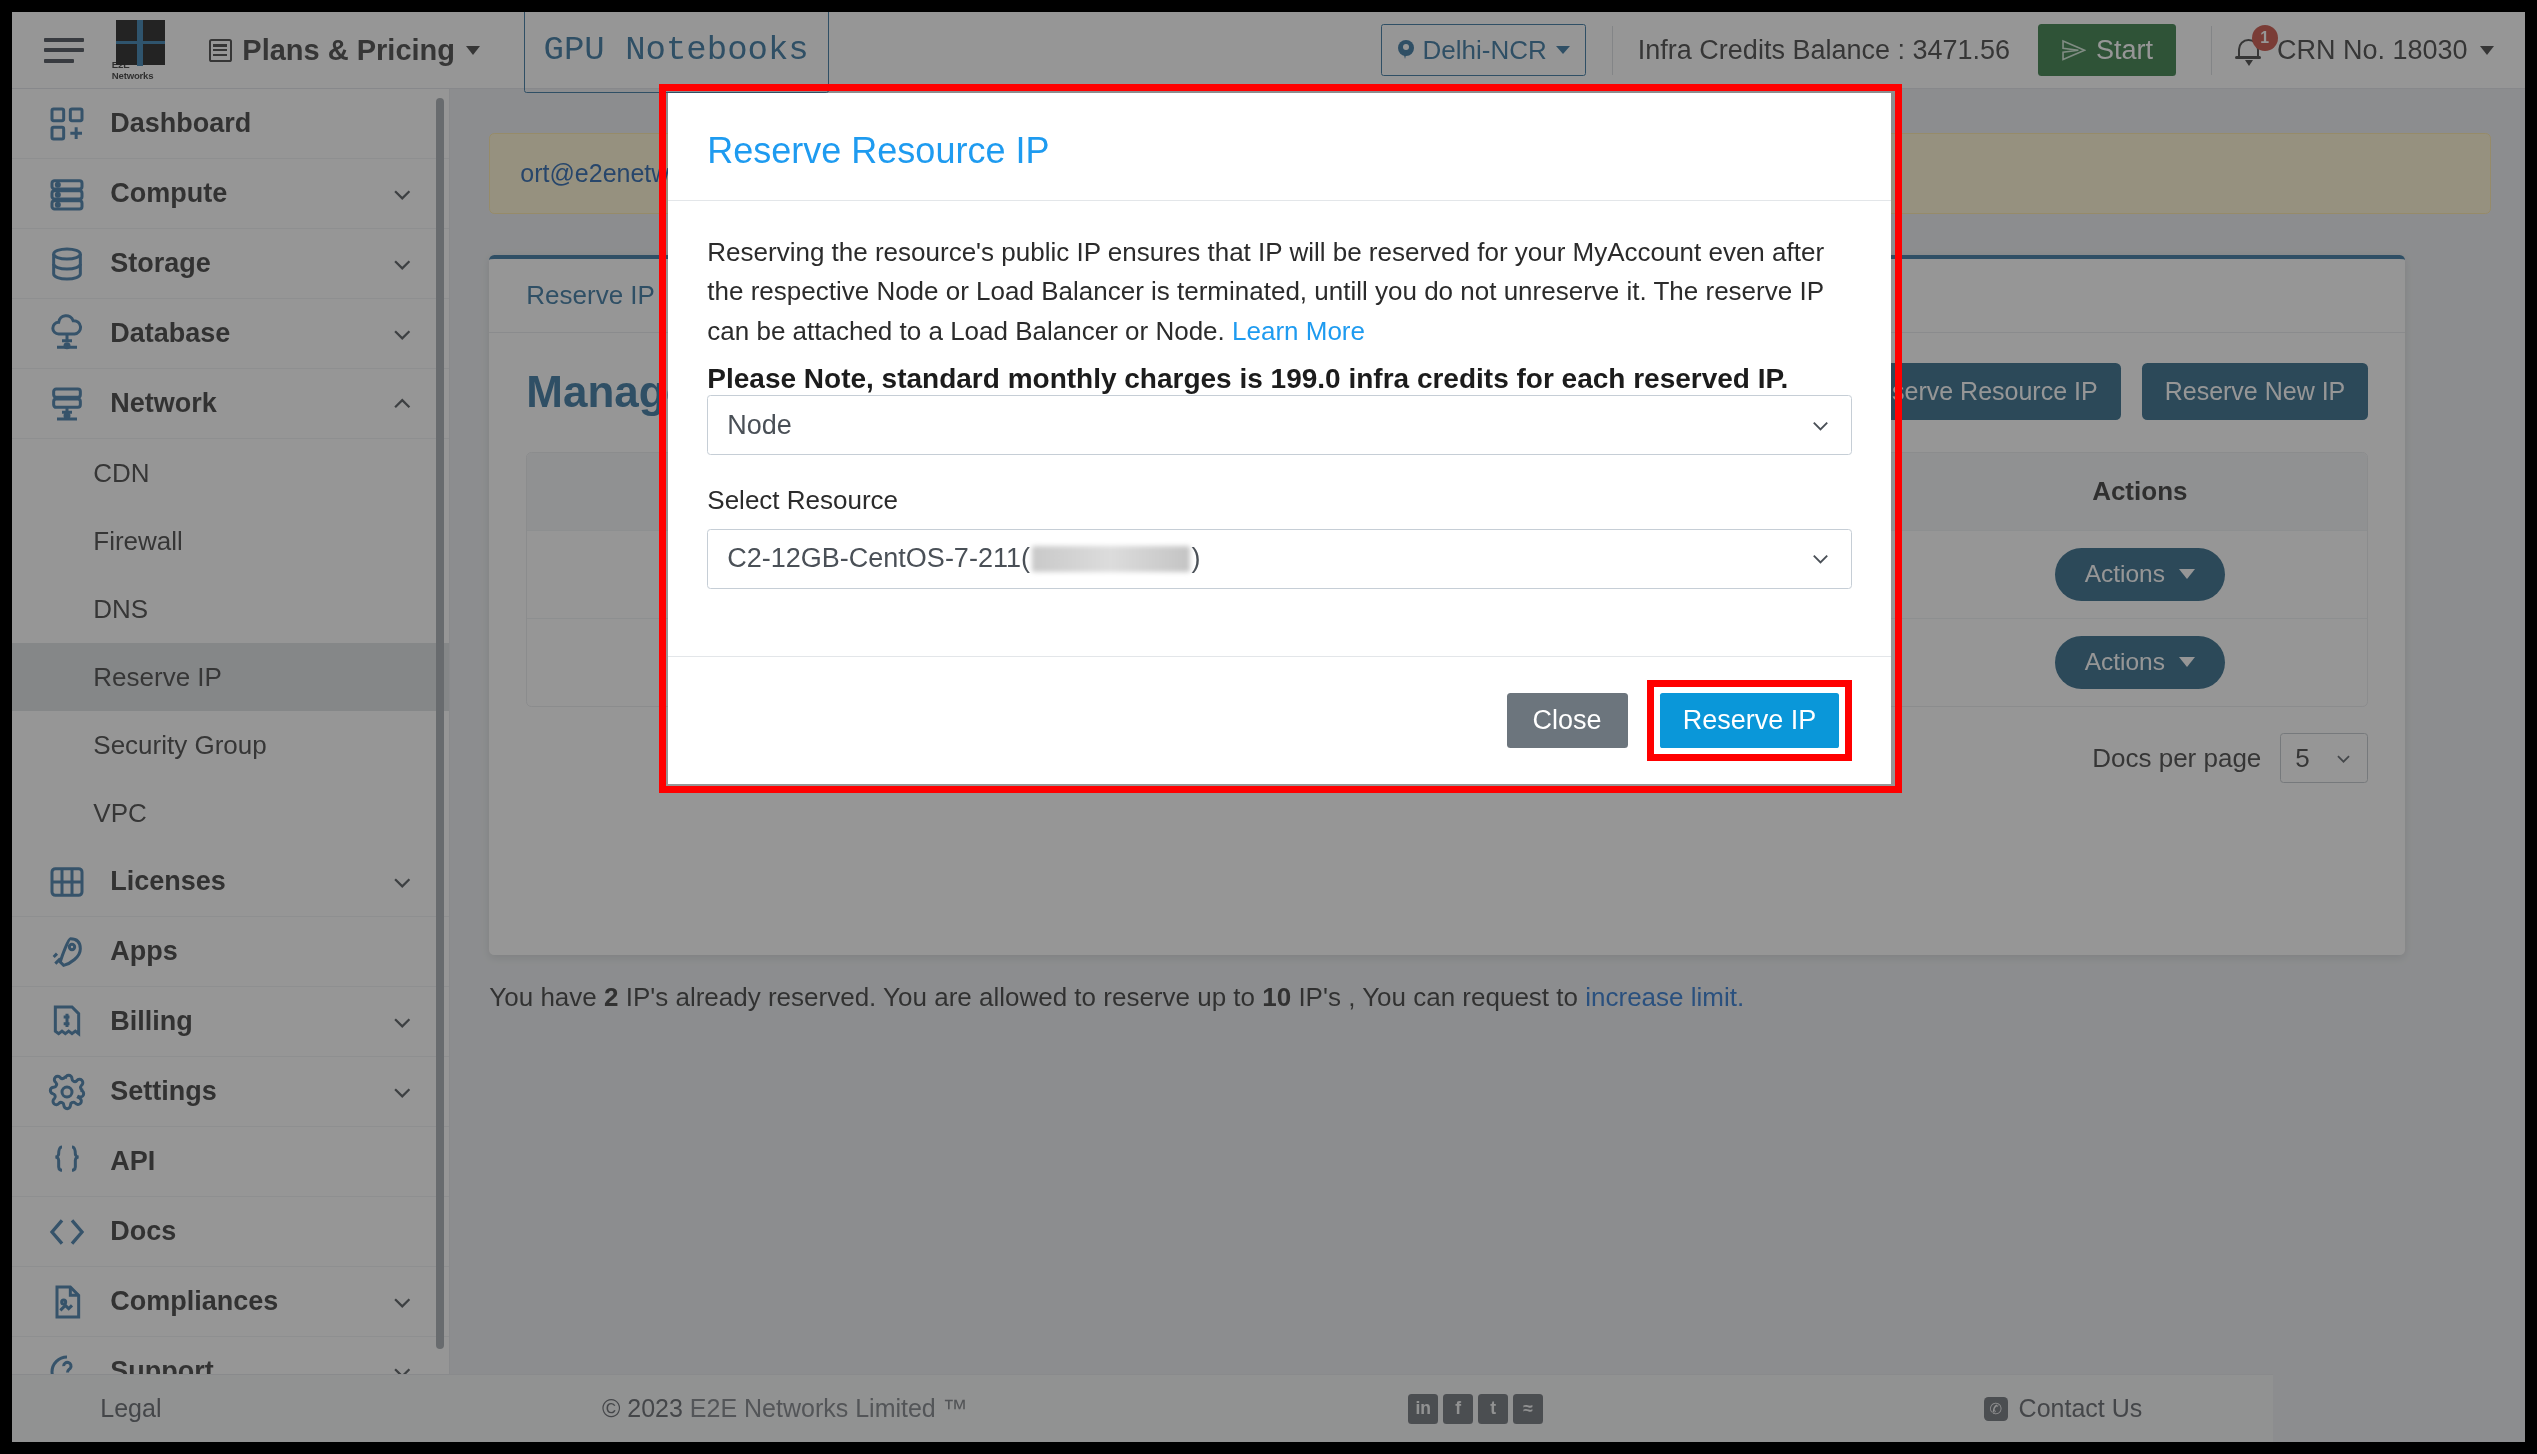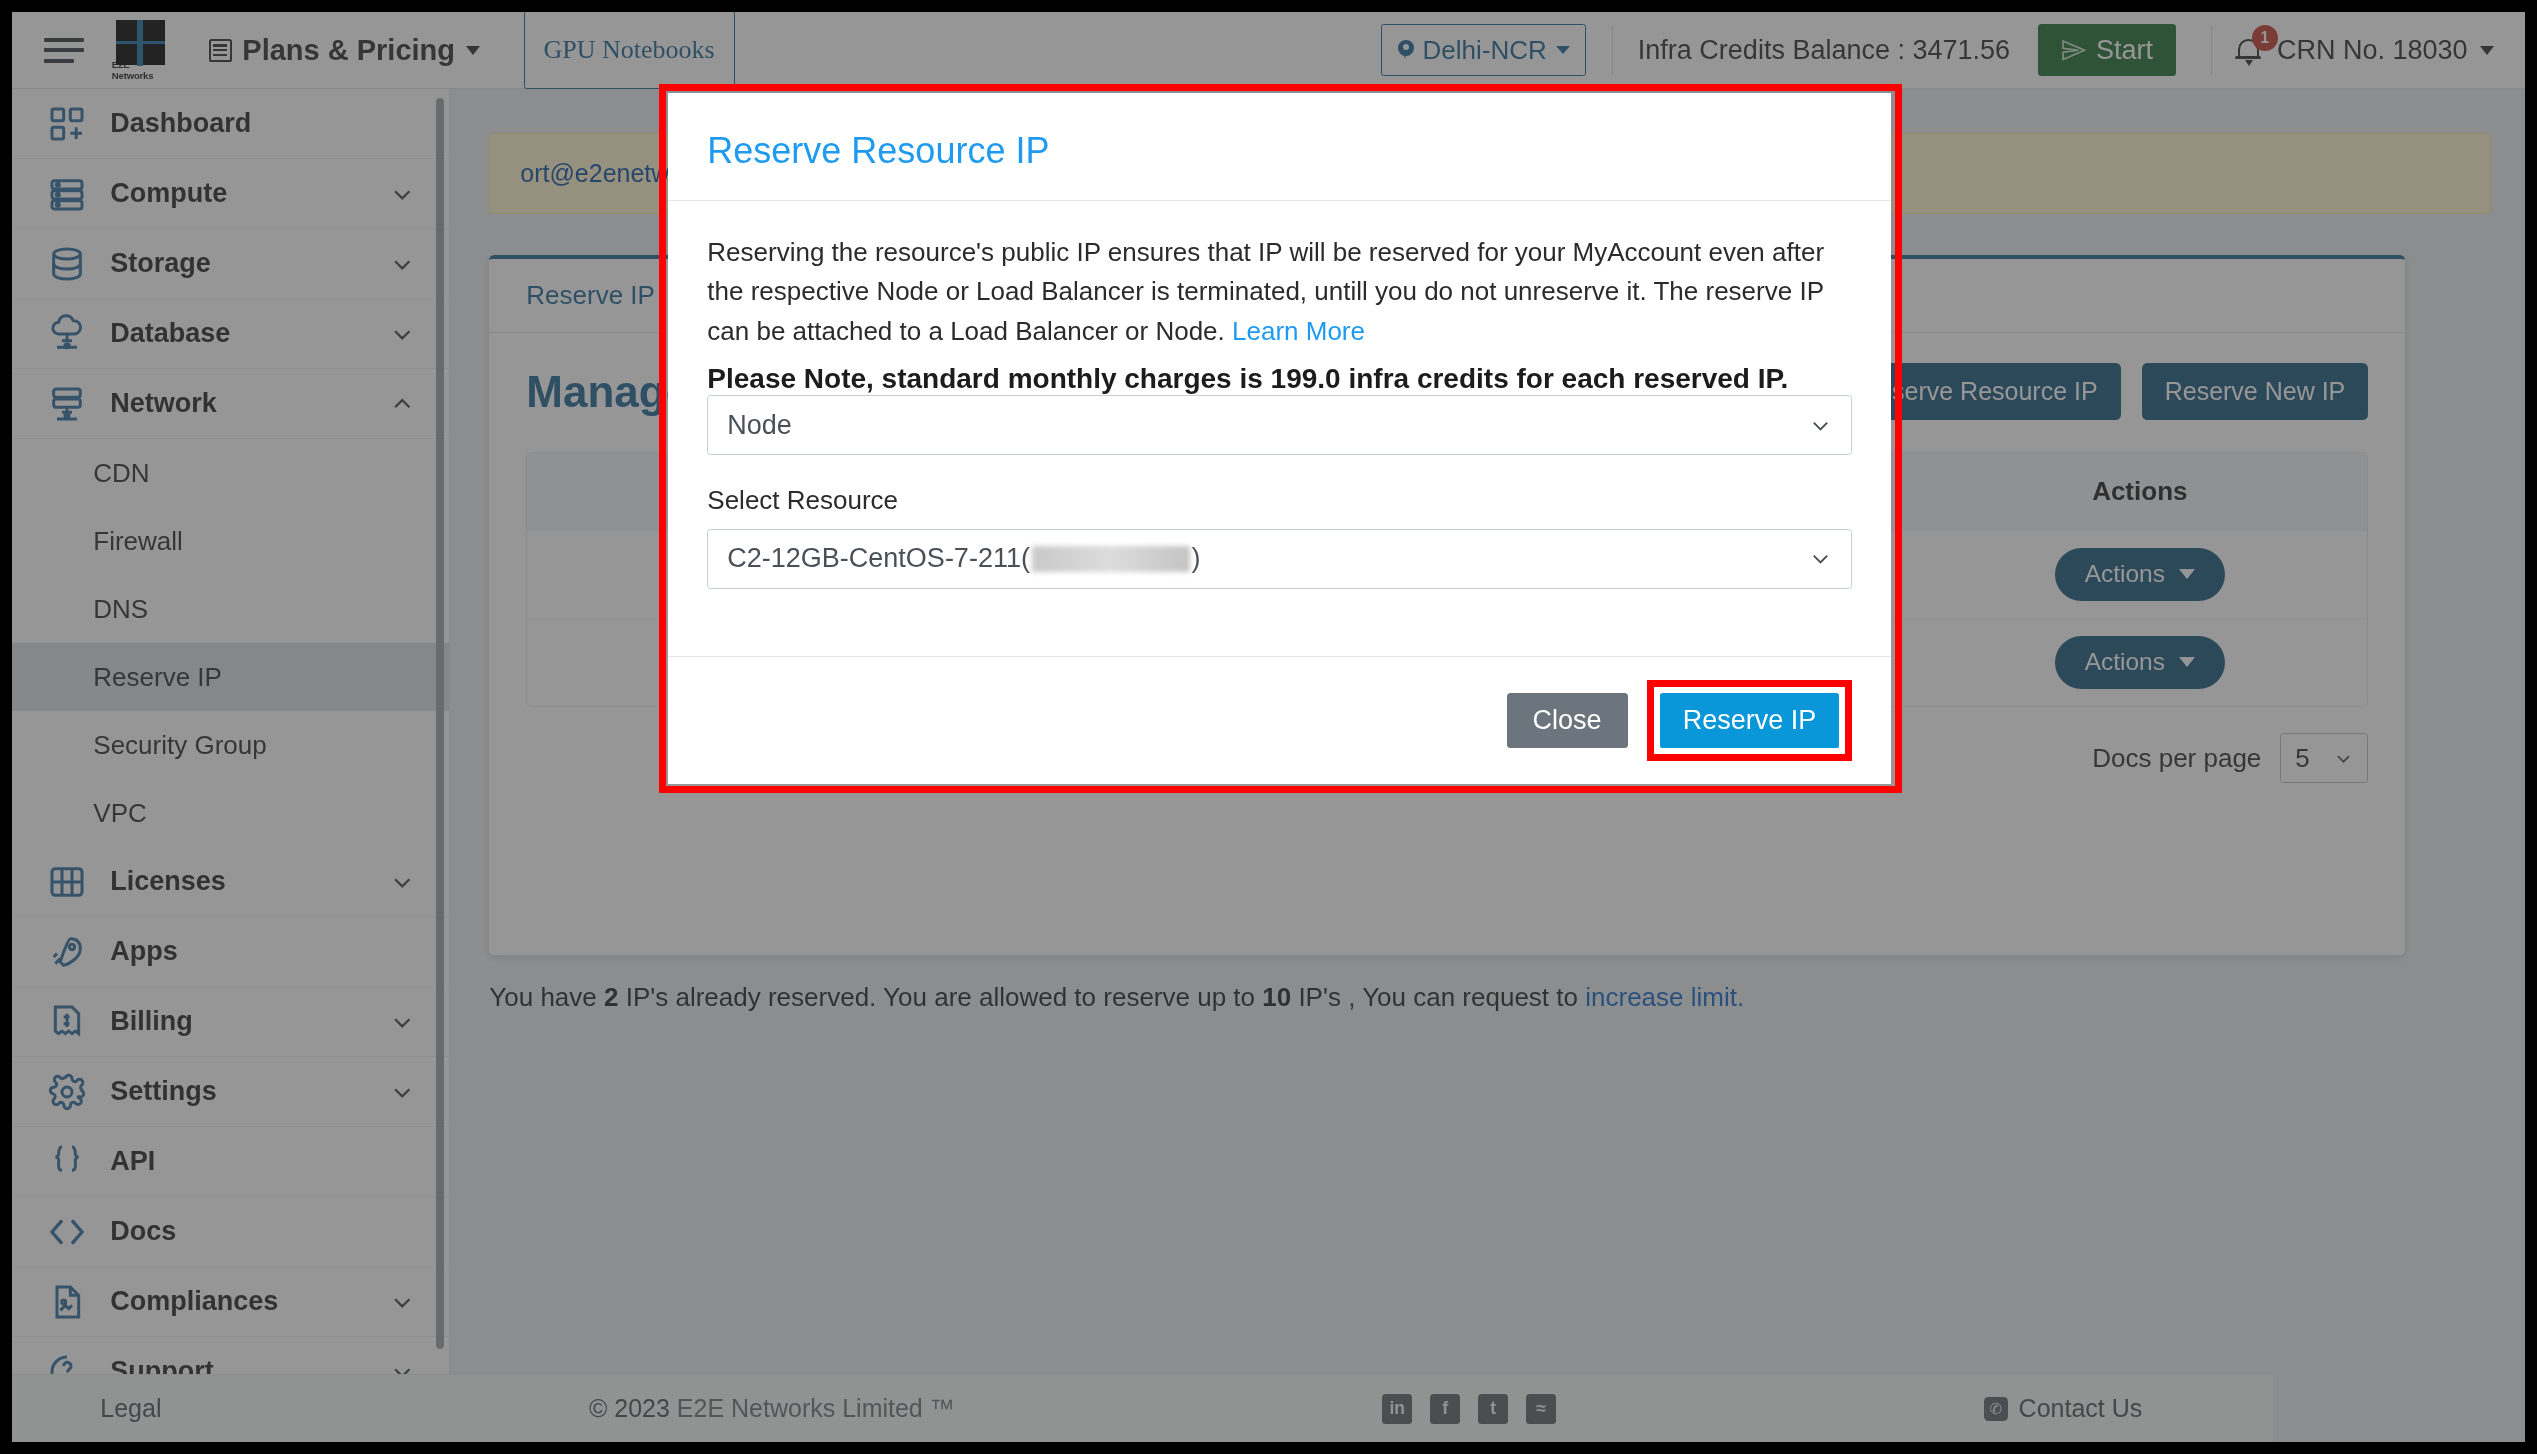--- a/index.html
+++ b/index.html
@@ -73,26 +73,26 @@
     display:flex;flex-direction:column;justify-content:center;gap:2.6px;padding:2.6px;
   }
   .plans .bars-icon b{display:block;height:2.2px;background:#2b2b2b;}
   .caret-d { width:0;height:0;border-left:7.9px solid transparent;border-right:7.9px solid transparent;border-top:9.6px solid #2b2b2b; }
 
   .gpu-btn {
     margin-left: 44px;
     border: 1.8px solid #1b6292;
     color: #1b6292;
     background: transparent;
-    font-size: 26px;
+    font-size: 34px;
     padding: 23px 19px;
     border-radius: 2.6px;
     cursor: pointer;
     white-space: nowrap;
-    font-family: Liberation Serif, serif;
+    font-family: Liberation Mono, monospace;
   }
 
   .hdr-right {
     margin-left:auto; display:flex; align-items:center; height:100%;
   }
   .region {
     border:1.8px solid #1b6292; color:#1b6292; background:transparent;
     font-size:26px; padding:9.6px 15.8px; border-radius:2.6px;
     display:flex;align-items:center;gap:8.8px; cursor:pointer; white-space:nowrap;
   }
@@ -242,21 +242,21 @@
 
   
   .footer {
     position:absolute; left:0; bottom:0; width:2261px; height:68px;
     background:#f4f5f6; border-top:0.9px solid #e2e5e9;
     display:flex; align-items:center; z-index:9;
   }
   .footer .legal { font-size:25px;color:#4a4f55; margin-left:88px; cursor:pointer;}
   .footer .copy { font-size:25px;color:#4a4f55; margin-left:auto; }
   .footer .copy .brand{ color:#6b7075; }
-  .footer .socials { margin-left:auto; display:flex; gap:18px; }
+  .footer .socials { margin-left:auto; display:flex; gap:5px; }
   .soc { width:30px;height:30px;background:#5a6067;border-radius:3.5px;display:flex;align-items:center;justify-content:center;color:#f4f5f6;font-size:17.5px;font-weight:bold;cursor:pointer;}
   .footer .contact { margin-left:auto; margin-right:131px; font-size:25px;color:#4a4f55; display:flex;align-items:center;gap:10.5px; cursor:pointer;}
   .phone-ico{width:24.5px;height:24.5px;background:#5a6067;border-radius:4.4px;display:flex;align-items:center;justify-content:center;color:#f4f5f6;font-size:15px;}
 
   
   .modal-outline {
     position:absolute; left:647px; top:72px;
     width:1243px; height:709px;
     border:7.9px solid #ff0000;
     z-index:100;

